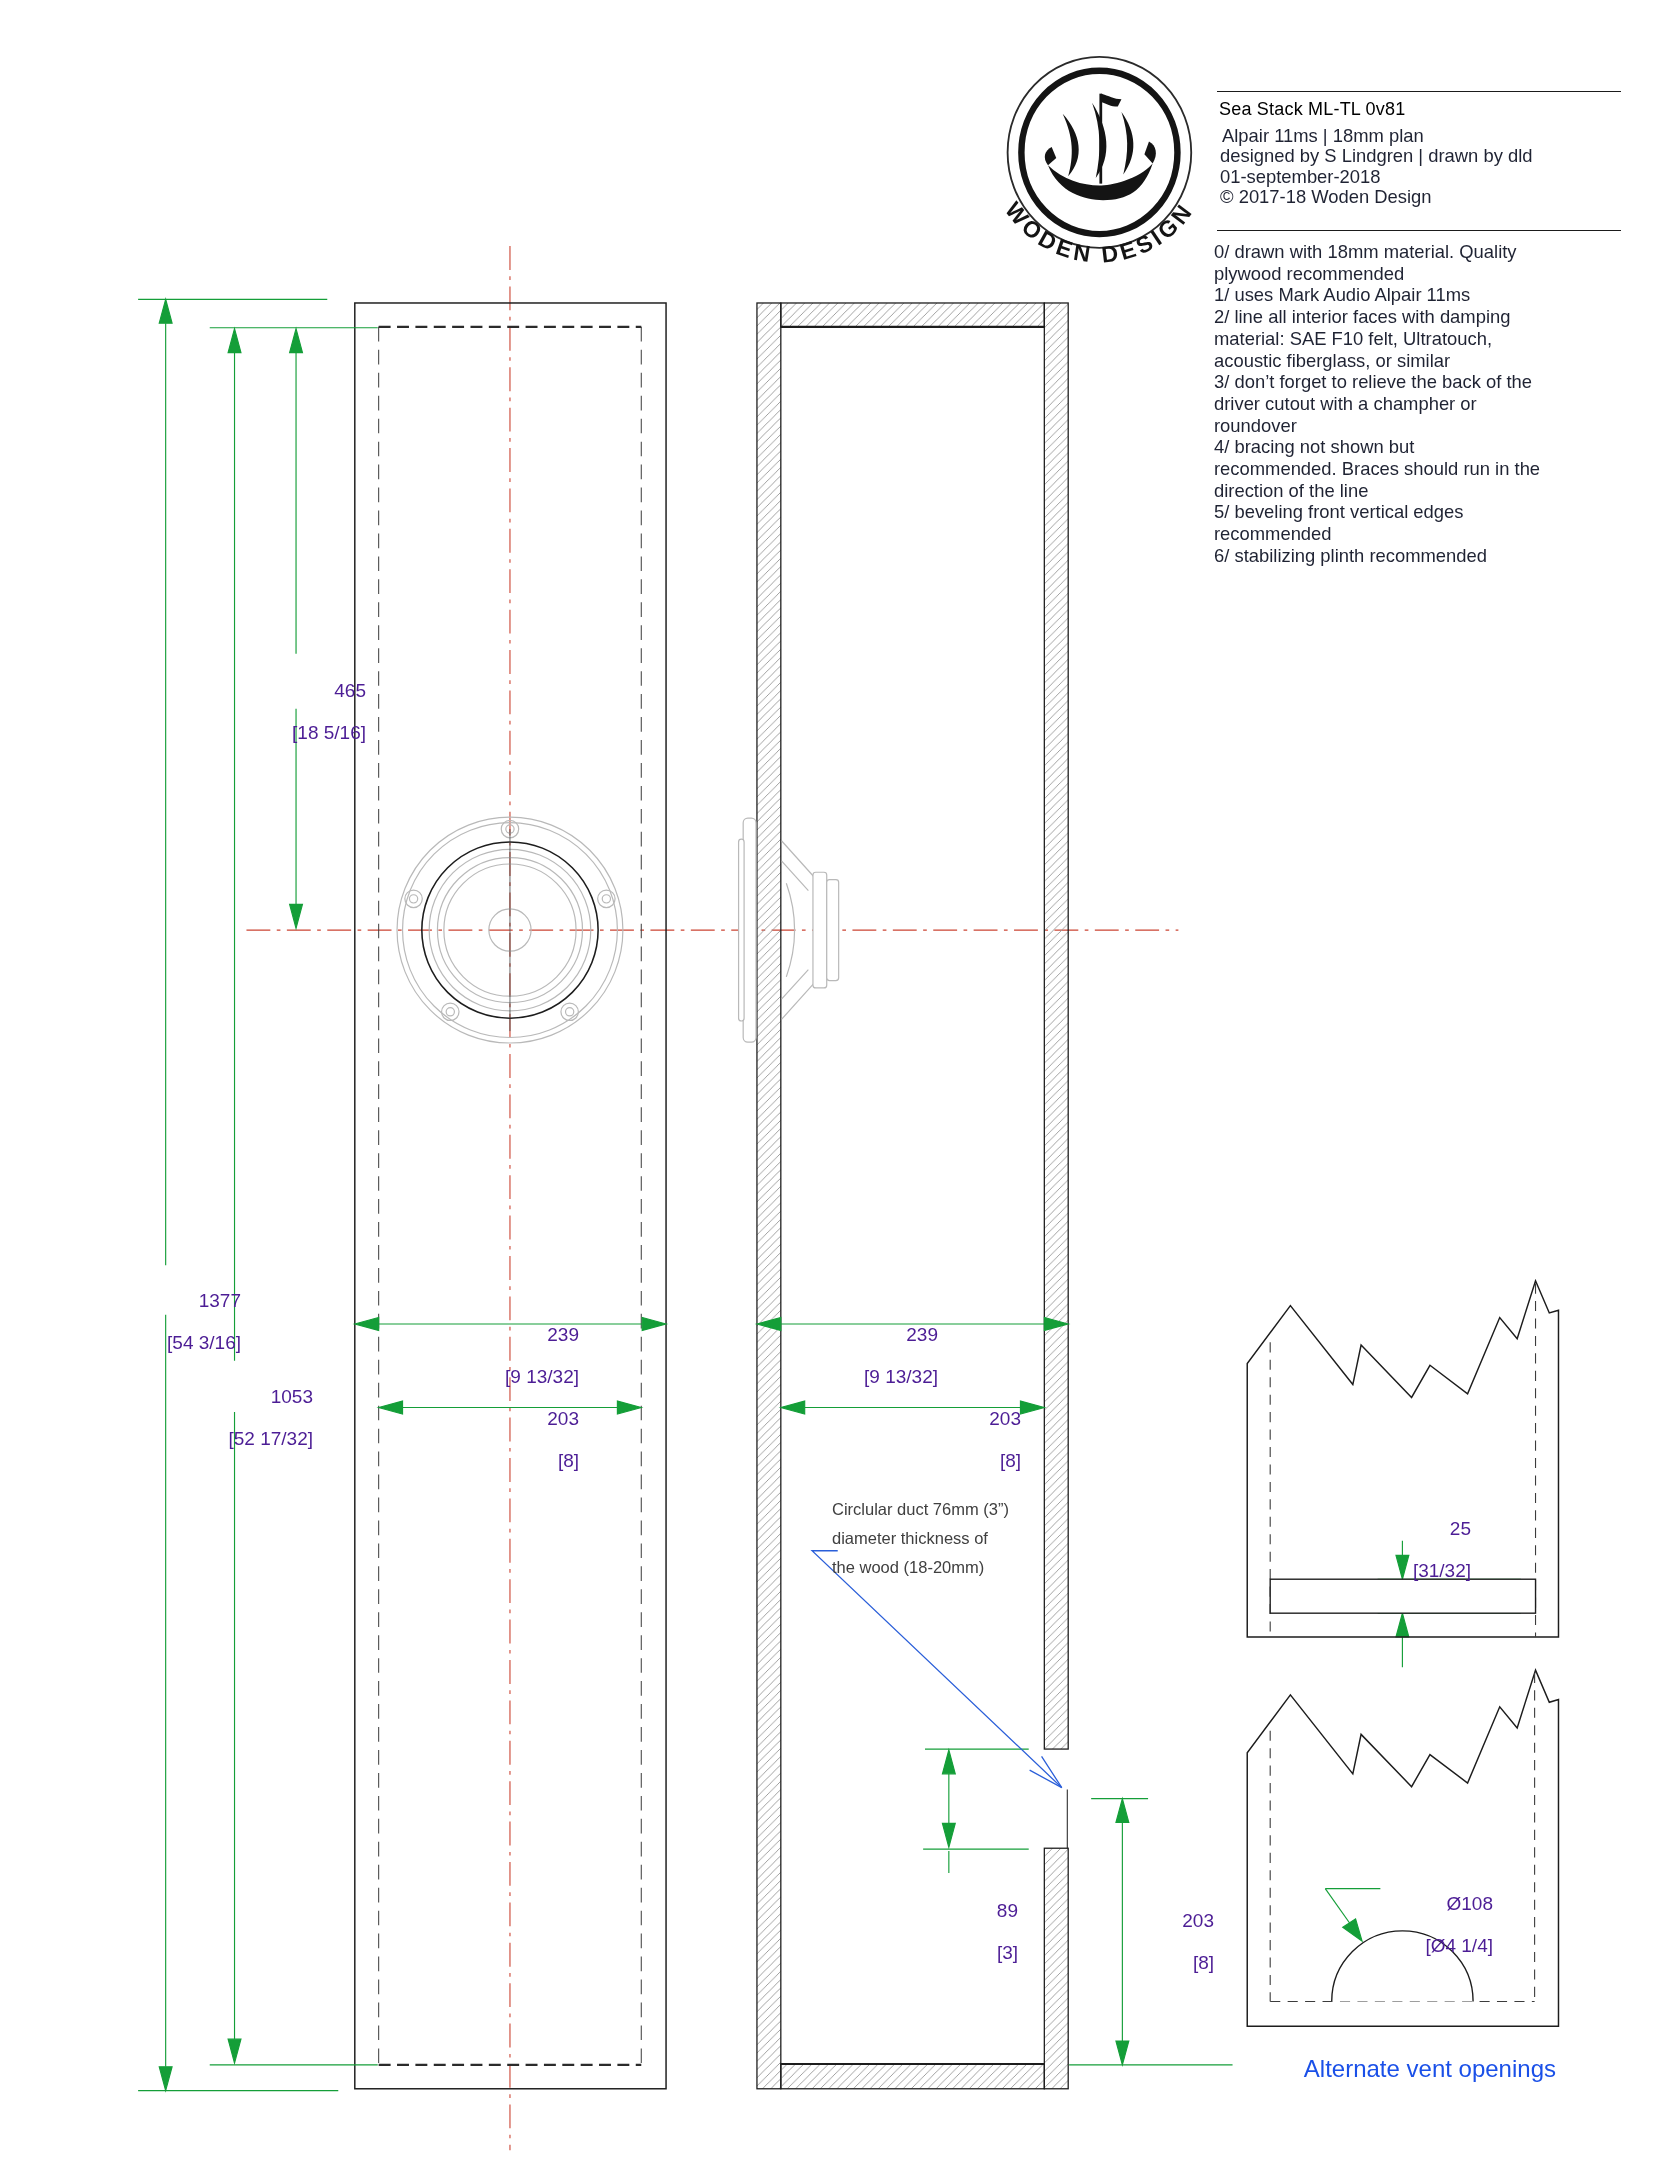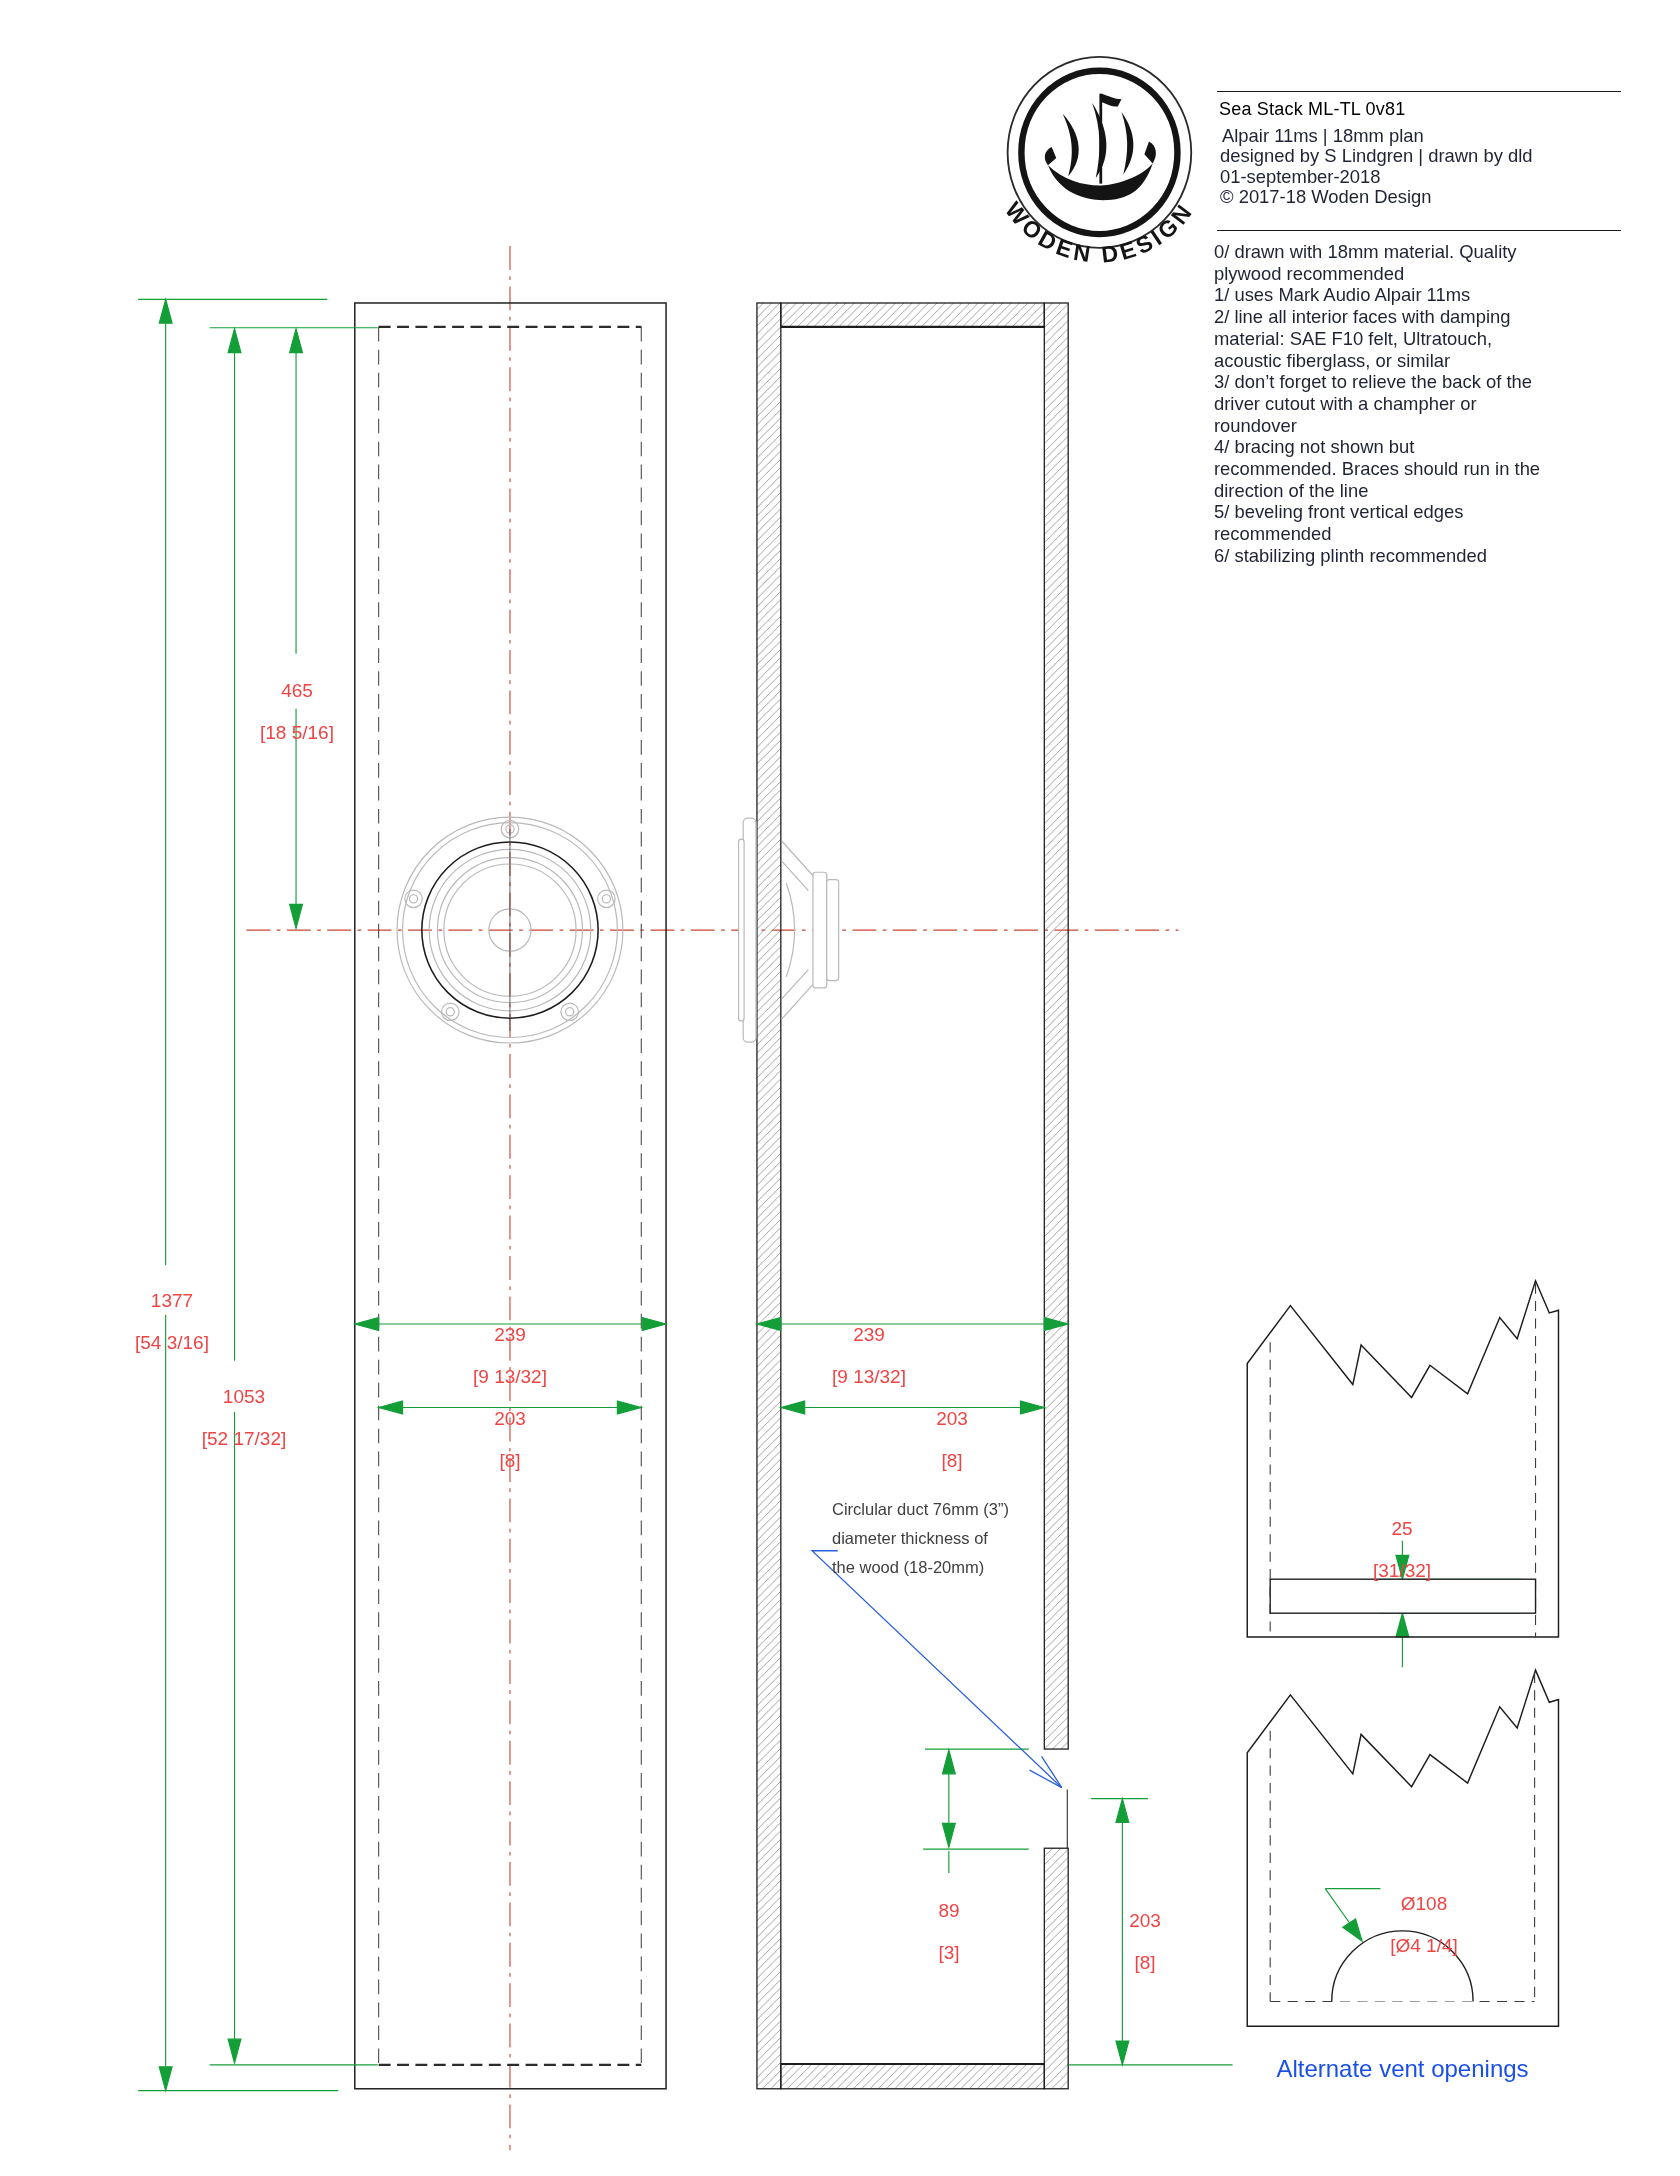--- a/index.html
+++ b/index.html
@@ -2,29 +2,29 @@
 <html style="font-size:14.7px"><head>
 <meta charset="utf-8">
 <style>
   html,body{margin:0;padding:0;background:#ffffff;}
   #stage{
     position:relative;width:1681px;height:2176px;background:#ffffff;overflow:hidden;
     font-family:"Liberation Sans","DejaVu Sans",sans-serif;color:#1f2333;
   }
   #linework{position:absolute;left:0;top:0;}
   .lbl{position:absolute;white-space:pre-line;}
-  .dim{color:#ef4444;font-size:19px;line-height:21px;text-align:center;}
+  .dim{color:#4c1d95;font-size:19px;line-height:21px;text-align:right;}
   .dim span{display:block;}
   .tb-title{font-size:18px;line-height:27.5px;color:#000000;letter-spacing:0.2px;}
   .tb-line{font-size:18.4px;line-height:20px;color:#1f2333;text-align:center;}
   .tb-rule{position:absolute;border-top:1.8px solid #1b1b1b;width:404px;height:0;}
   .notes{font-size:18.4px;line-height:21.7px;color:#1f2333;width:450px;}
   .note-block{font-size:19px;line-height:22.5px;color:#1f2333;}
   .blue-note{font-size:16.5px;line-height:29px;color:#404040;}
-  .caption{font-size:24px;line-height:27.5px;color:#1a50e8;text-align:center;width:307px;}
+  .caption{font-size:24px;line-height:27.5px;color:#1a50e8;text-align:right;width:307px;}
 </style>
 </head>
 <body>
 
 <div id="stage">
 
   <svg id="linework" width="1681" height="2176" viewBox="0 0 1830 2370">
     <defs>
       <pattern id="hatch" patternUnits="userSpaceOnUse" width="9" height="9">
         <path d="M-1,1 L1,-1 M0,9 L9,0 M8,10 L10,8" stroke="#9a9a9a" stroke-width="1" fill="none"></path>

